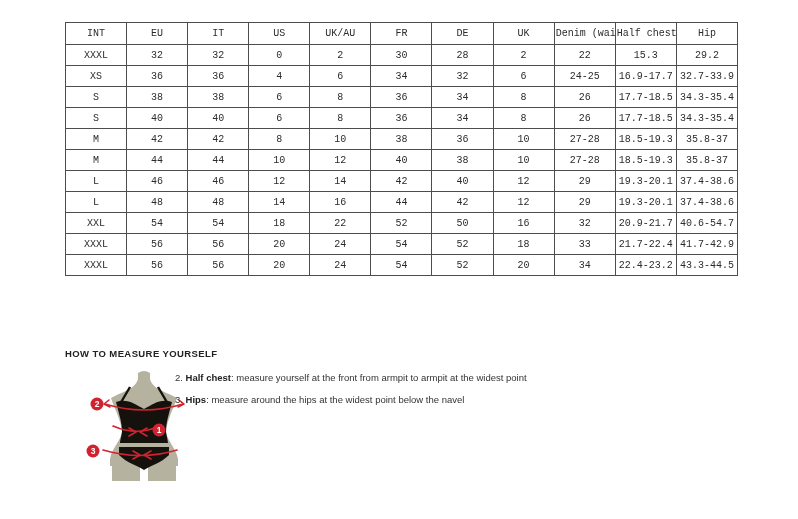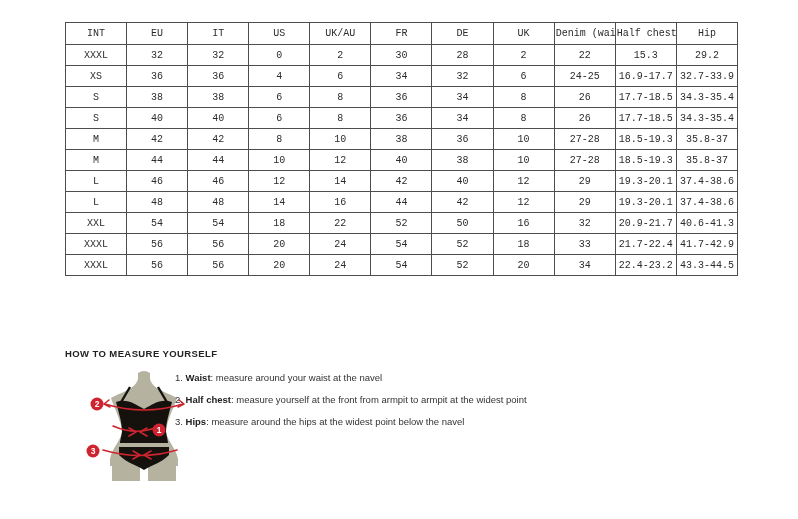--- a/index.html
+++ b/index.html
@@ -190,21 +190,21 @@
         <td>XXL</td>
         <td>54</td>
         <td>54</td>
         <td>18</td>
         <td>22</td>
         <td>52</td>
         <td>50</td>
         <td>16</td>
         <td>32</td>
         <td>20.9-21.7</td>
-        <td>40.6-41.3</td>
+        <td>40.6-54.7</td>
       </tr>
       <tr>
         <td>XXXL</td>
         <td>56</td>
         <td>56</td>
         <td>20</td>
         <td>24</td>
         <td>54</td>
         <td>52</td>
         <td>18</td>
@@ -284,16 +284,15 @@
       </g>
       <g>
         <circle cx="10" cy="85" r="6.5" fill="#cf2430"></circle>
         <text x="10" y="88" fill="#ffffff">3</text>
       </g>
     </g>
   </svg>
 </div>
 
 <ol class="steps">
-    <li><span>1. </span><span class="step-label">Waist</span><span>: measure around your waist at the navel</span></li>
     <li><span>2. </span><span class="step-label">Half chest</span><span>: measure yourself at the front from armpit to armpit at the widest point</span></li>
     <li><span>3. </span><span class="step-label">Hips</span><span>: measure around the hips at the widest point below the navel</span></li>
   </ol>
 
 </body></html>

